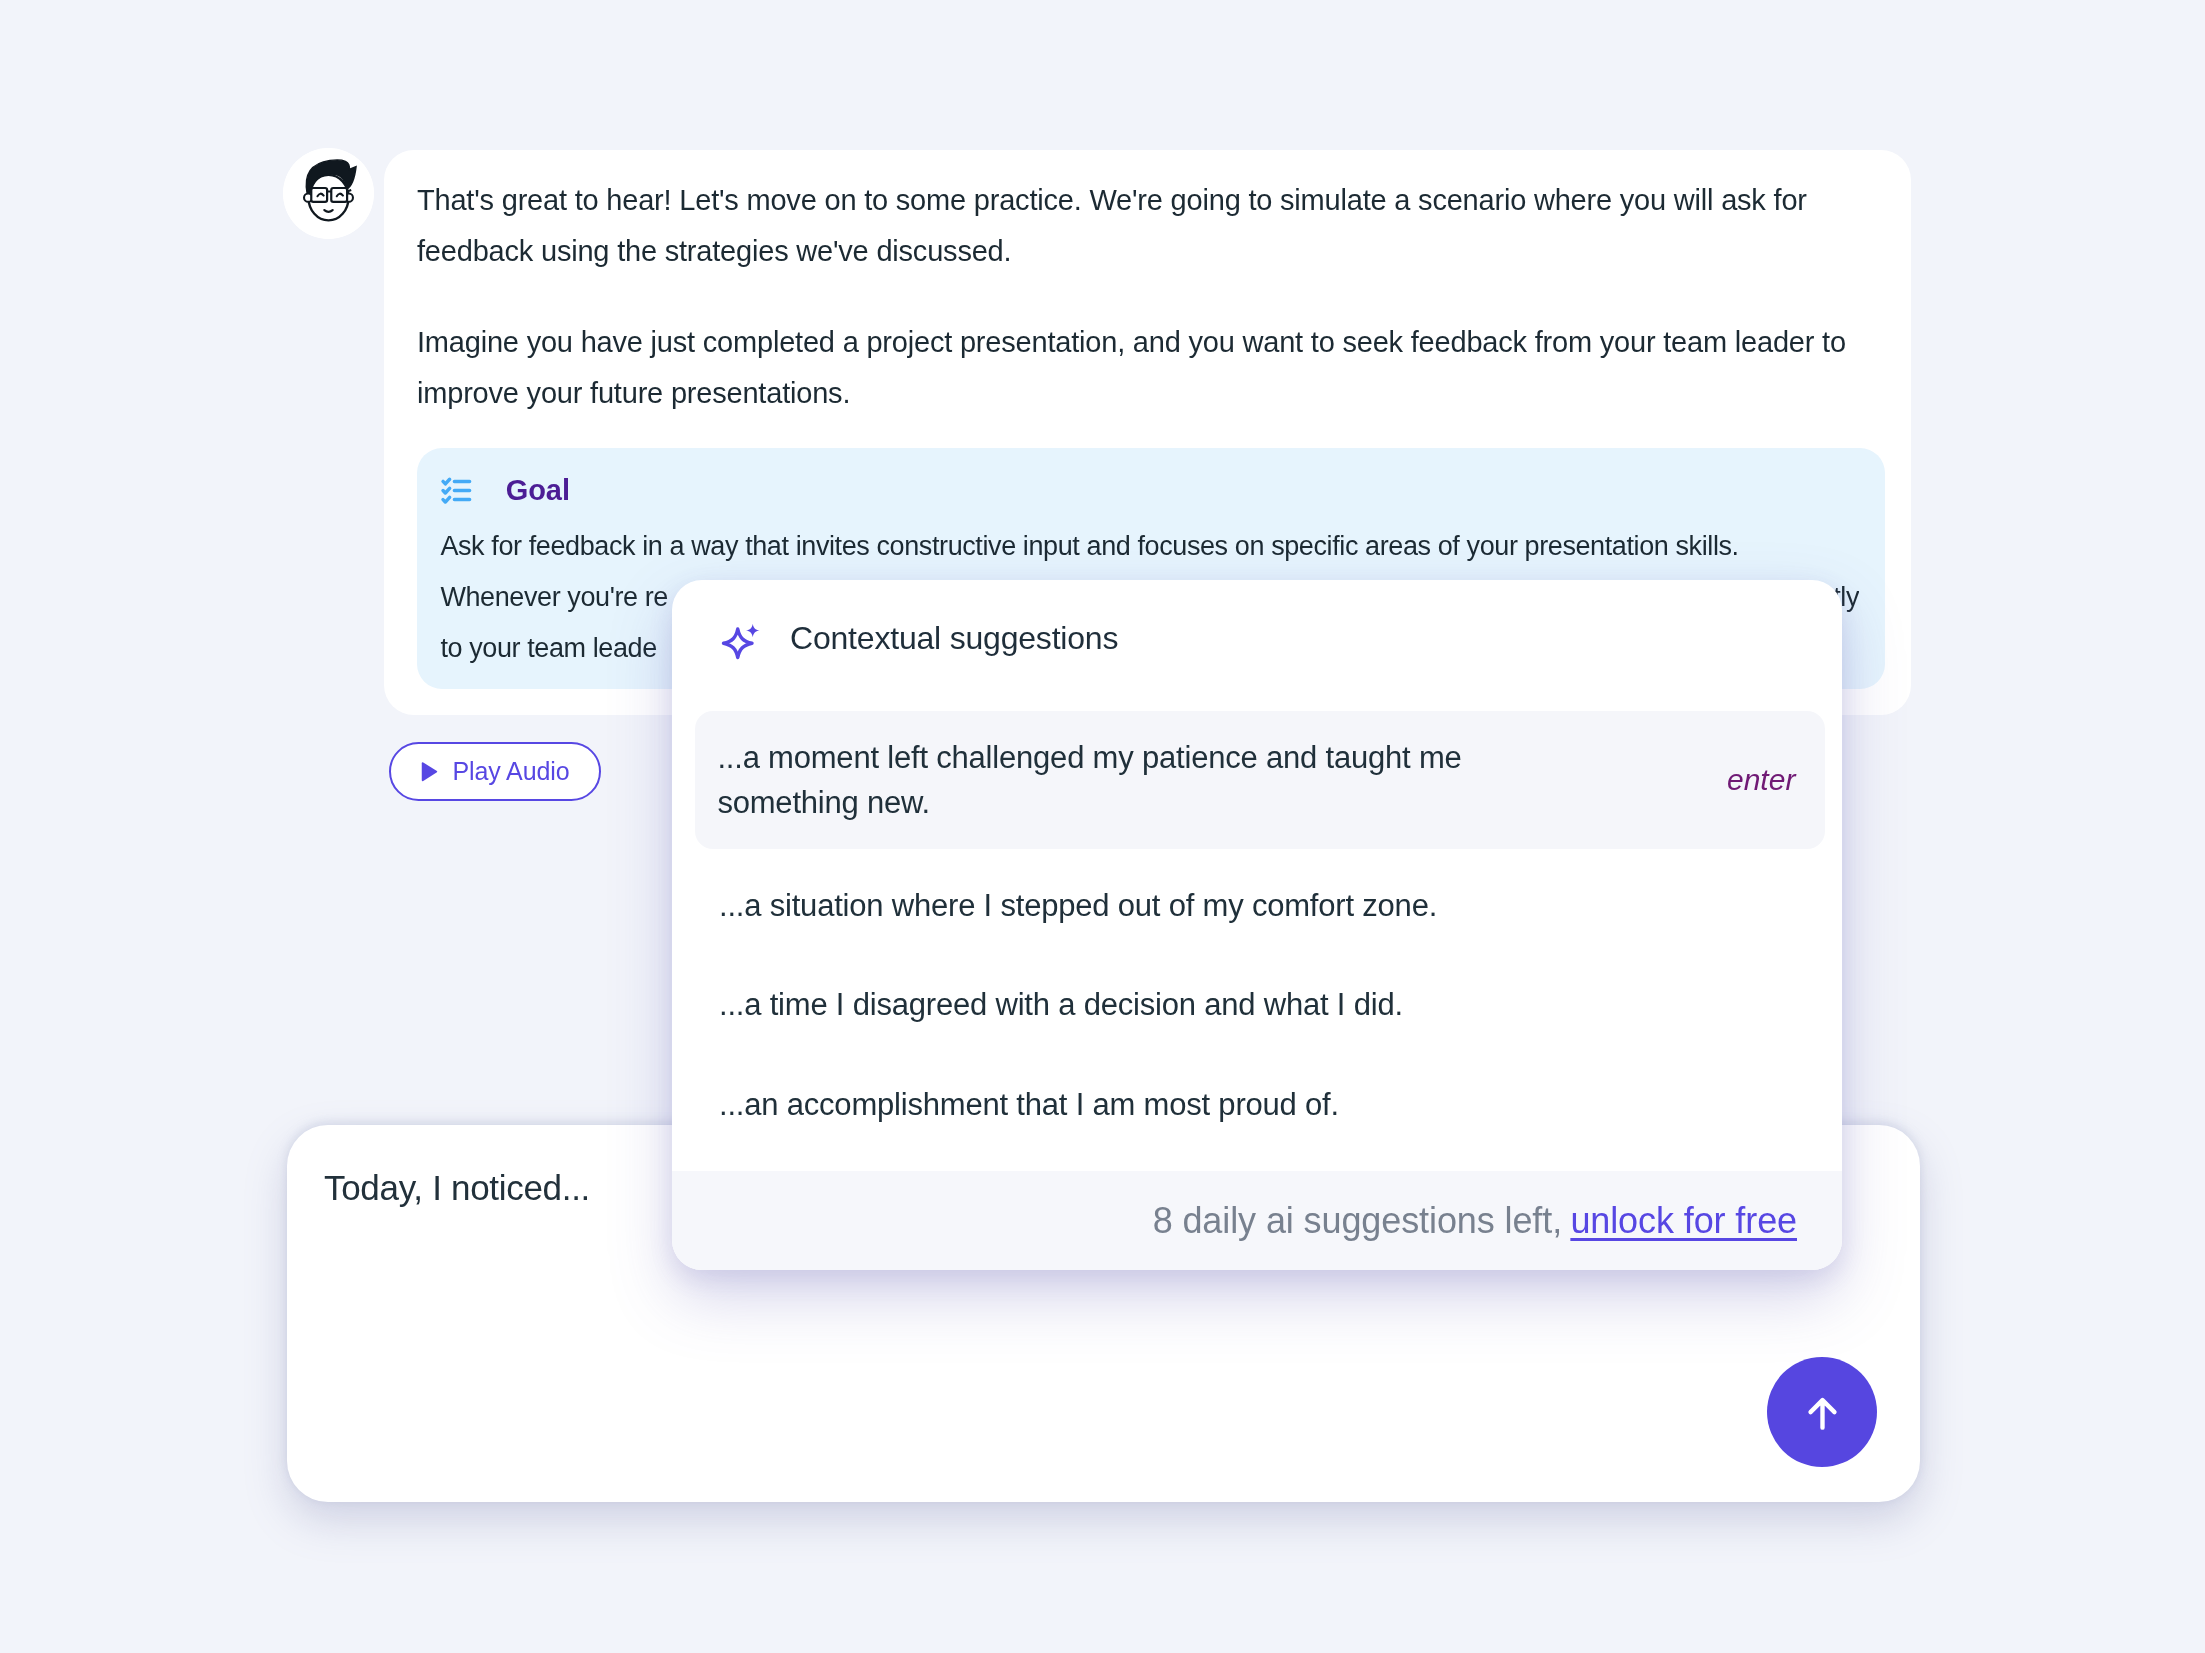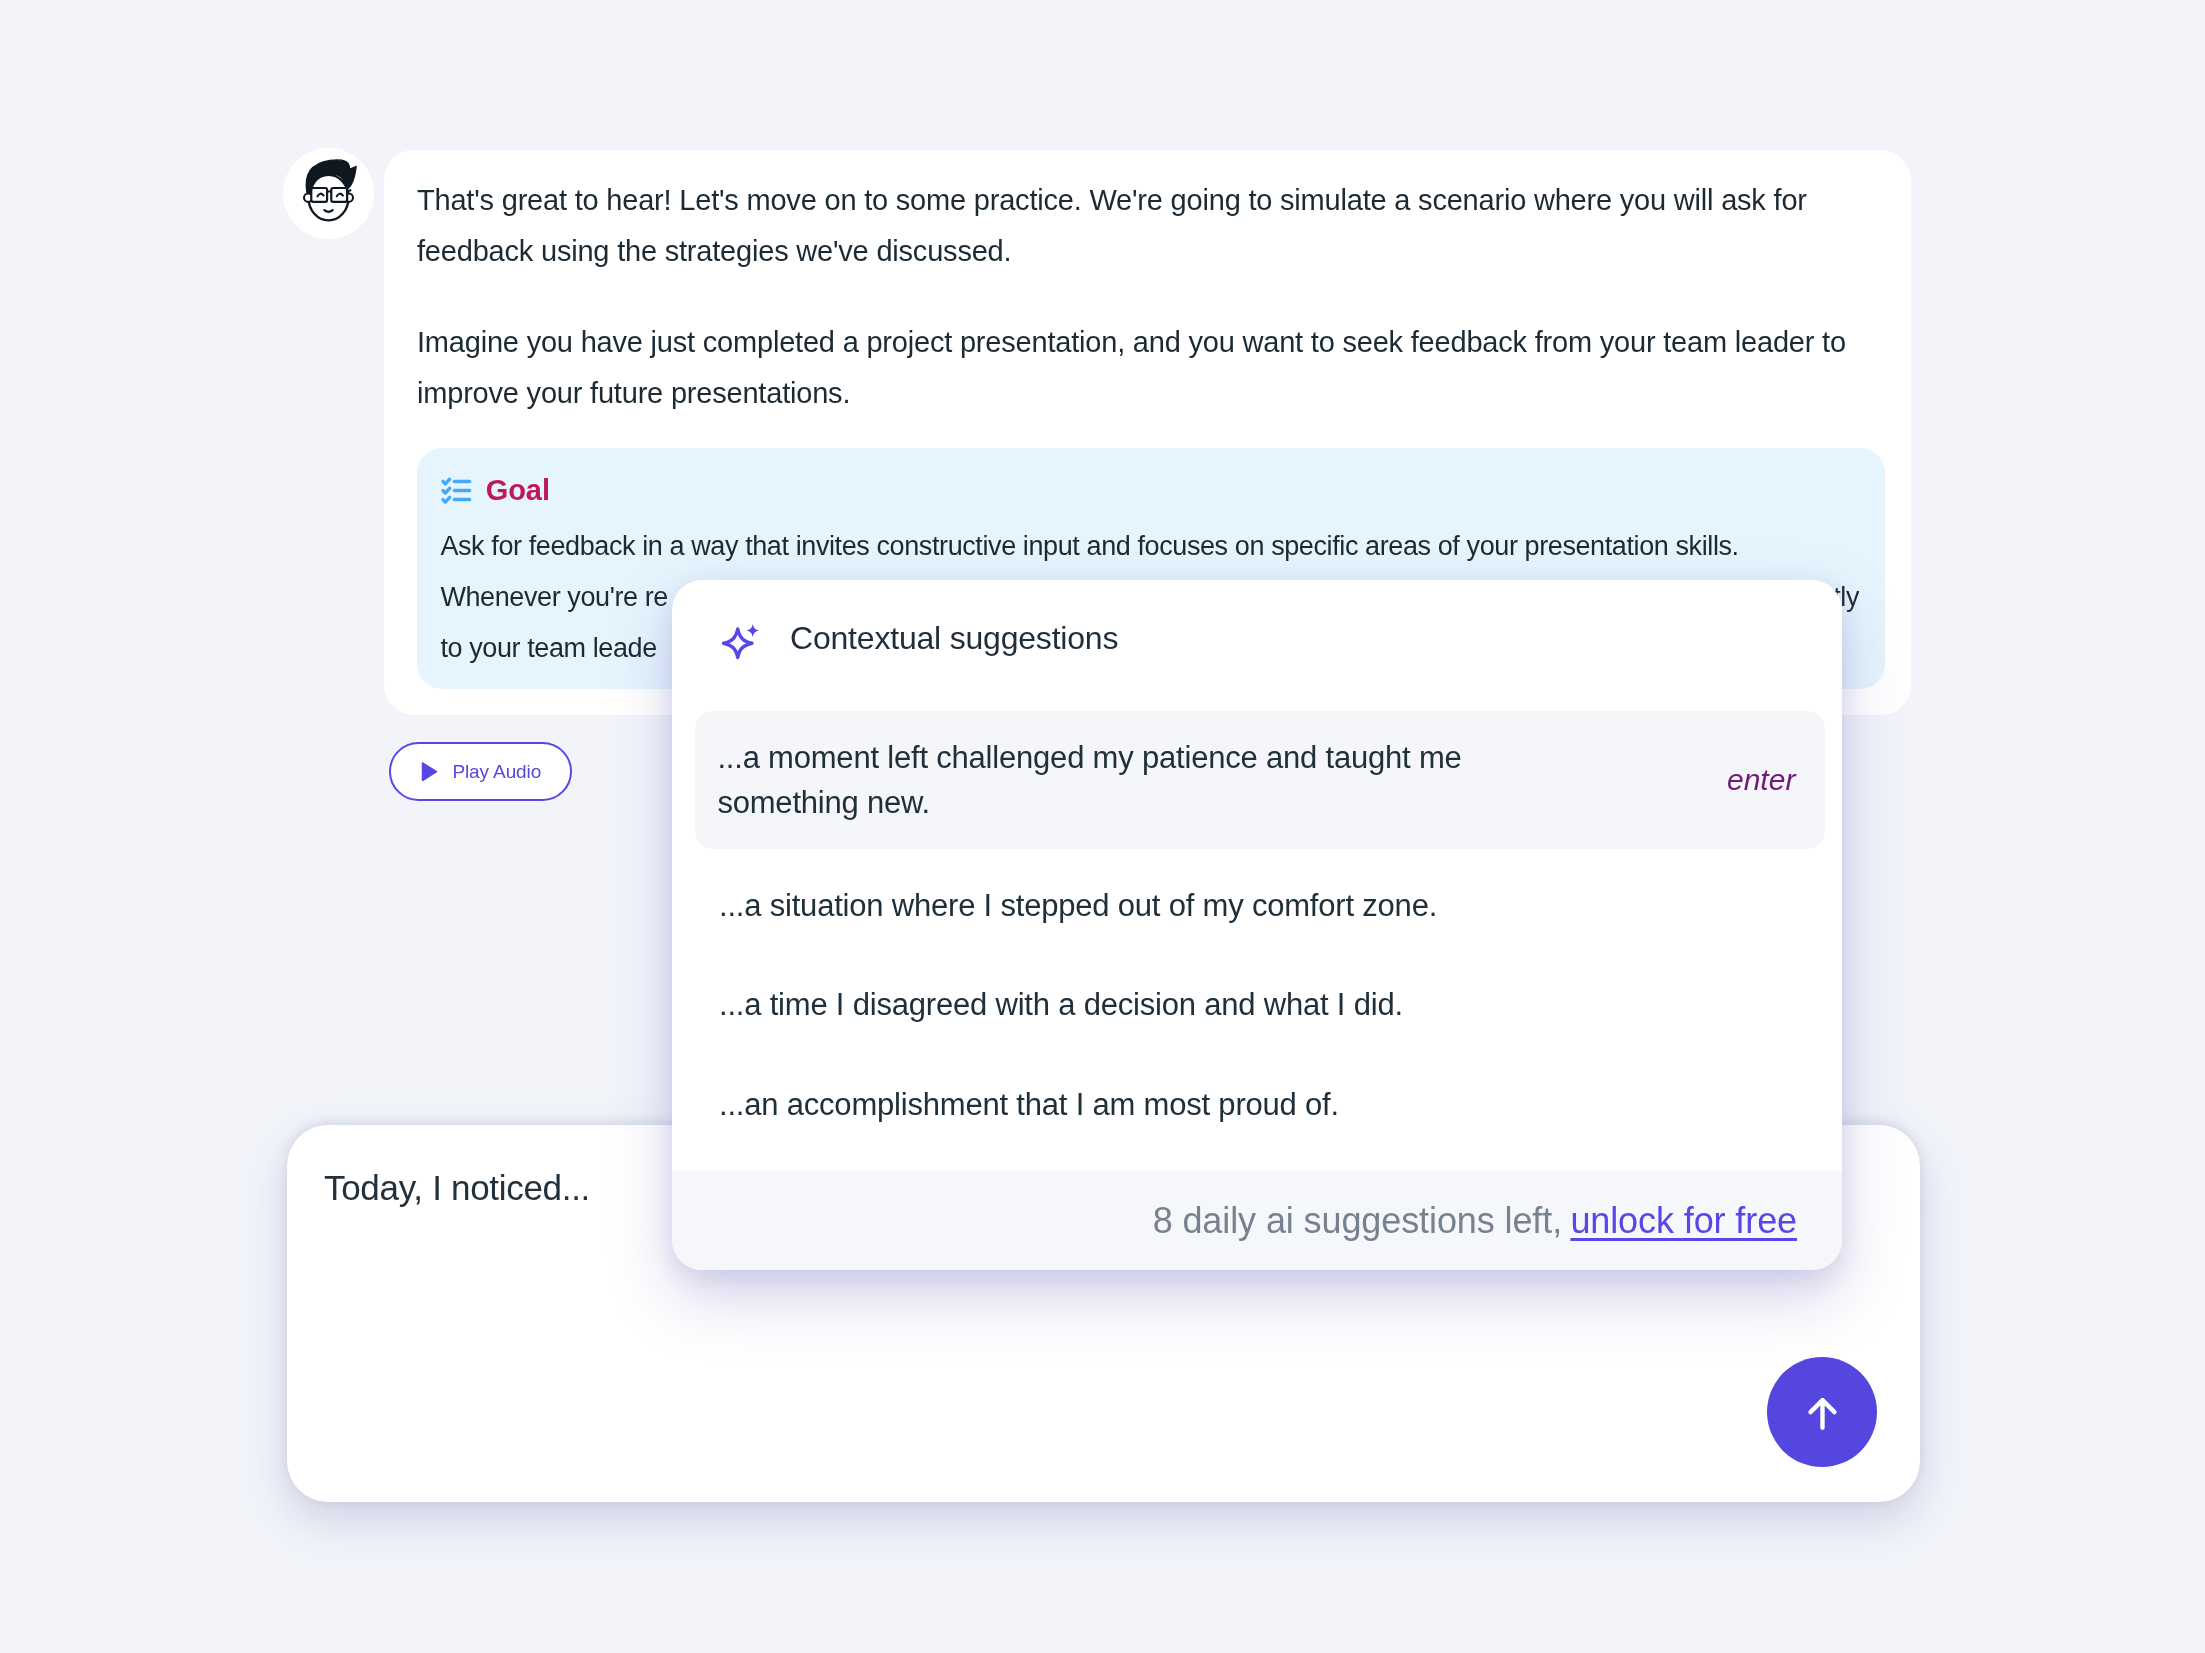--- a/index.html
+++ b/index.html
@@ -30,32 +30,32 @@
   .message-card p + p{margin-top:40px;}
 
   
   .goal-card{
     margin-top:29px;width:1468px;height:241px;box-sizing:border-box;
     background:#e6f4fd;border-radius:25px;
     padding:26px 26px 15px 23.4px;
   }
   .goal-head{display:flex;align-items:center;gap:12.4px;height:33px;}
   .goal-head .goal-label{
-    font-size:29px;font-weight:700;color:#be185d;letter-spacing:-0.1px;
+    font-size:29px;font-weight:700;color:#4c1d95;letter-spacing:-0.1px;margin-left:20px;
   }
   .goal-text{margin-top:13.8px;font-size:27px;letter-spacing:-0.4px;line-height:51px;color:#1c2a33;}
   .goal-line{white-space:nowrap;overflow:hidden;}
   .goal-line2{display:flex;justify-content:space-between;}
 
   
   .play-audio{
     position:absolute;left:389px;top:742px;height:59px;box-sizing:border-box;
     display:inline-flex;align-items:center;gap:13.8px;padding:0 29px;
     background:#ffffff;border:2.1px solid #5747e3;border-radius:32px;
-    color:#5747e3;font-size:19px;letter-spacing:-0.1px;cursor:pointer;
+    color:#5747e3;font-size:25px;letter-spacing:-0.1px;cursor:pointer;
   }
 
   
   .composer{
     position:absolute;left:287px;top:1125px;width:1633px;height:377px;
     background:#ffffff;border-radius:41px;box-sizing:border-box;
     box-shadow:0 18px 41px rgba(125,130,175,0.30), 0 -2.8px 9.6px rgba(173,181,210,0.35);
     z-index:10;
   }
   .composer-text{

